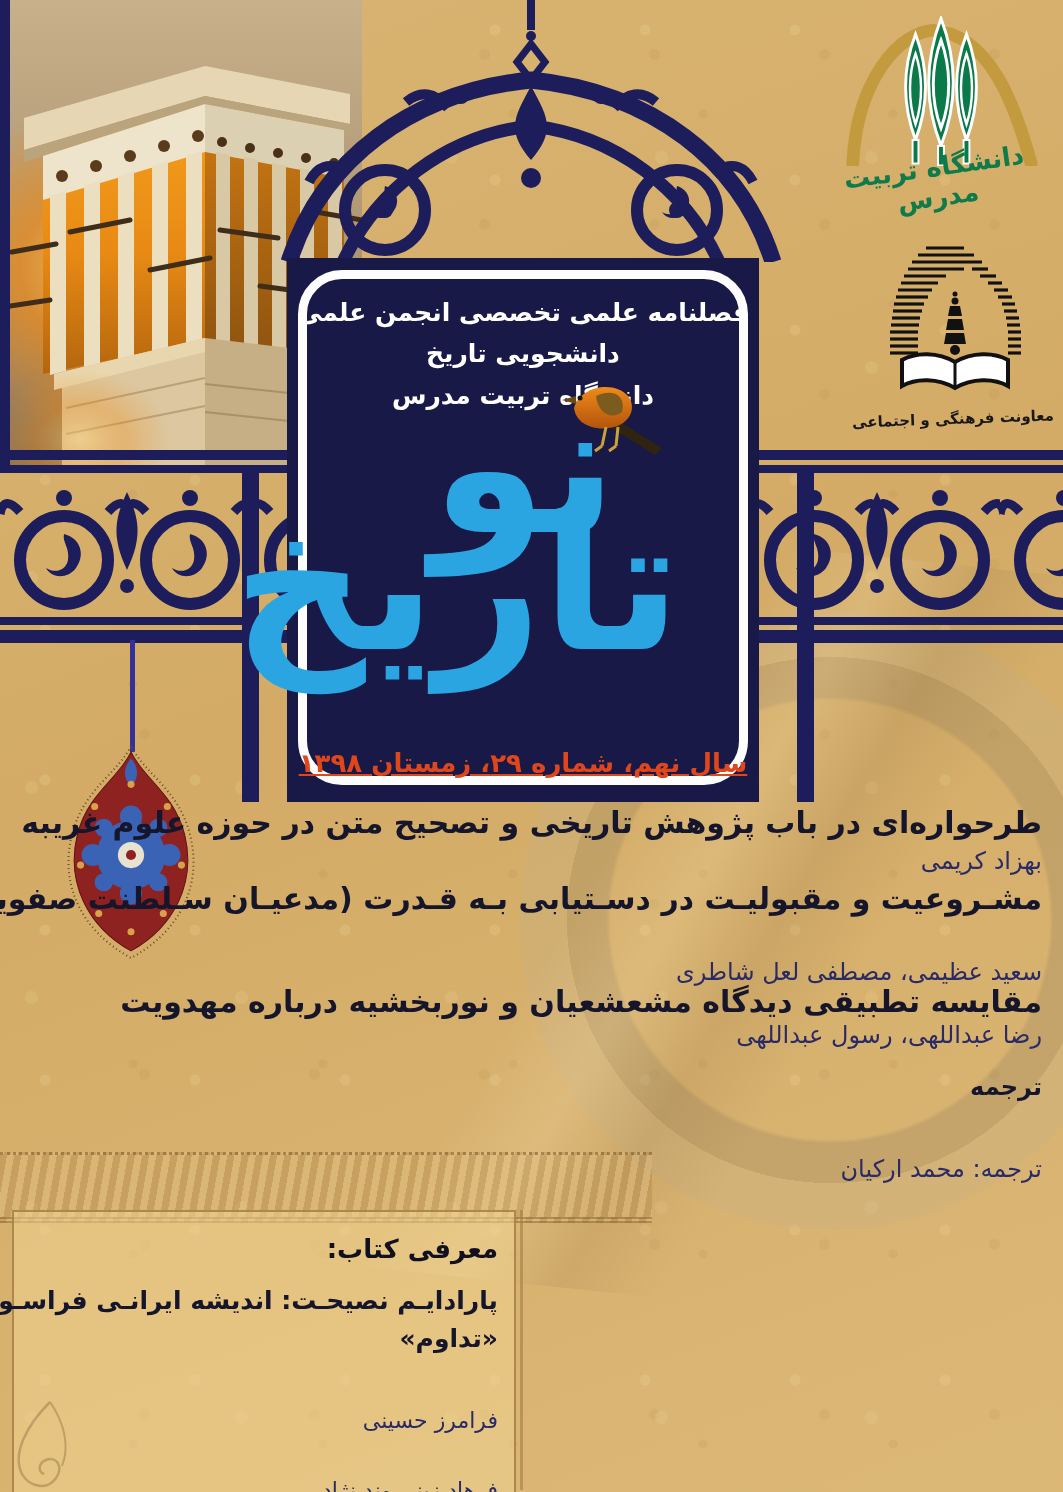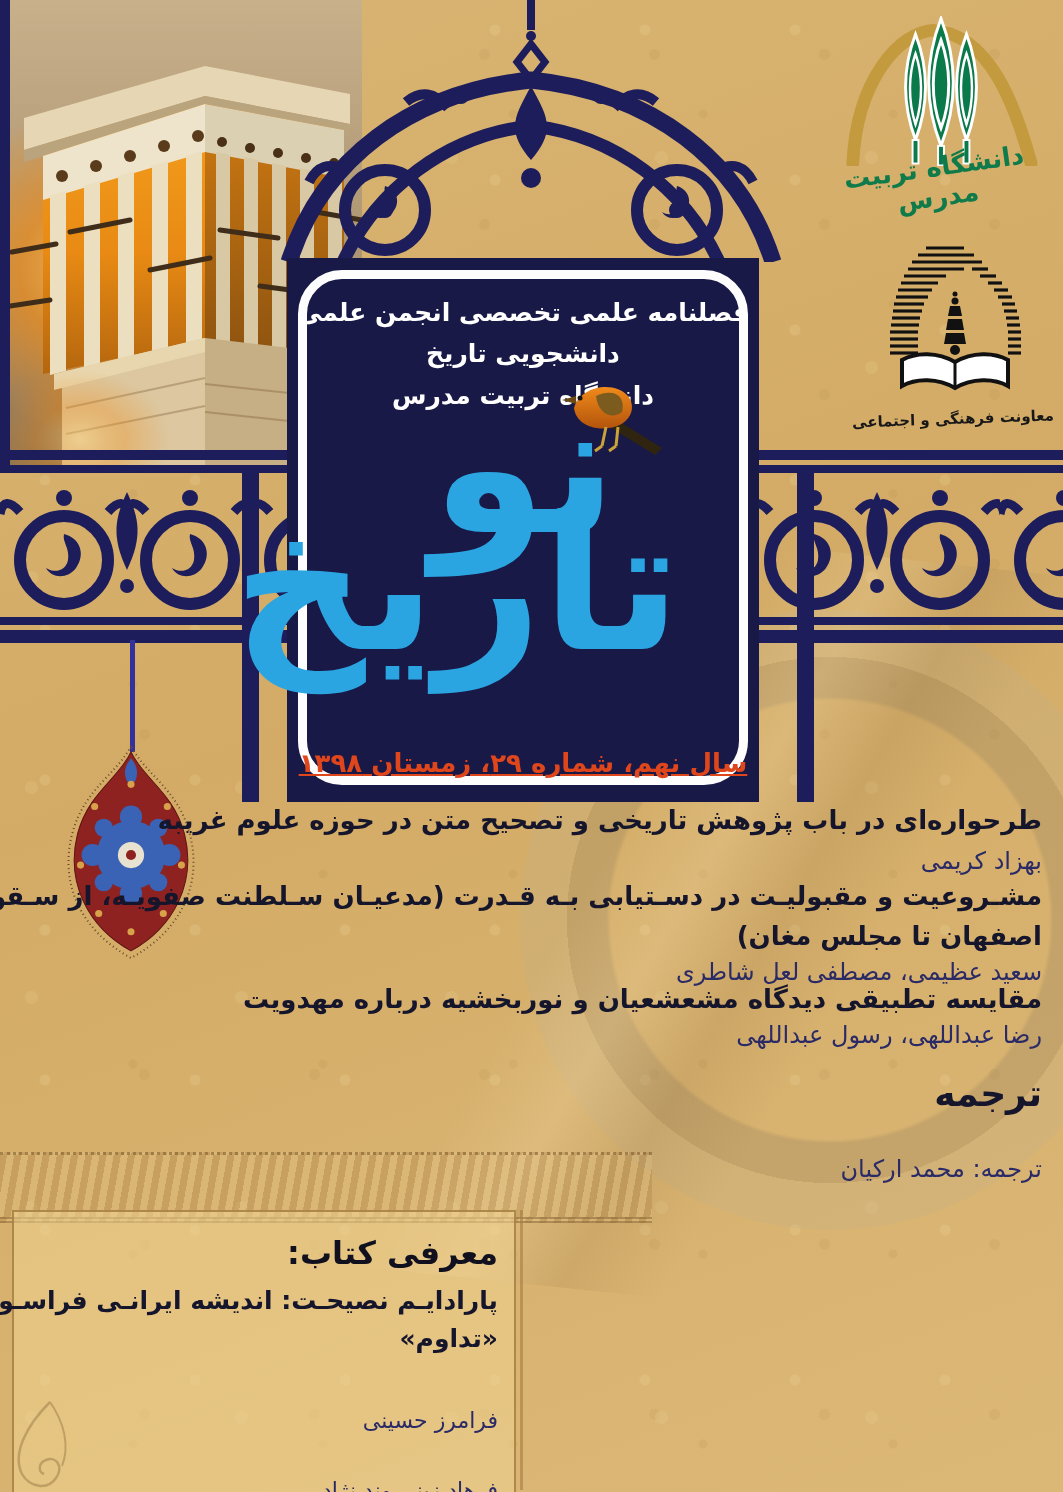--- a/index.html
+++ b/index.html
@@ -47,32 +47,32 @@
   .tmu-logo{left:843px;top:16px;width:196px;height:150px;}
   .tmu-name{left:818px;top:152px;width:236px;text-align:center;color:#0f7a4a;font-weight:bold;
     font-size:26px;transform:rotate(-8deg);direction:rtl;}
   .deputy-logo{left:868px;top:236px;width:170px;height:172px;}
   .deputy-name{left:850px;top:410px;width:206px;text-align:center;color:#181818;font-weight:bold;
     font-size:15px;transform:rotate(-2deg);direction:rtl;}
   .string{left:130px;top:640px;width:5px;height:112px;background:#32329a;}
   .medallion{left:50px;top:744px;width:162px;height:218px;}
   .toc{left:16px;top:795px;width:1026px;height:400px;direction:rtl;}
   .toc .row{position:absolute;right:0;white-space:nowrap;}
-  .art-title{font-weight:bold;color:#15152c;font-size:26px;}
+  .art-title{font-weight:bold;color:#15152c;font-size:30px;}
   .art-author{color:#2a2a66;font-size:24px;}
-  .sec-head{font-weight:bold;color:#15152c;font-size:36px;}
+  .sec-head{font-weight:bold;color:#15152c;font-size:24px;}
   .textile{left:0;top:1152px;width:652px;height:62px;opacity:.8;
     border-top:3px dotted rgba(120,85,40,.65);
     border-bottom:6px double rgba(120,85,40,.55);
     background:repeating-linear-gradient(100deg, rgba(150,108,55,.30) 0 7px, rgba(228,198,140,.35) 7px 14px);}
   .book-panel{left:12px;top:1210px;width:500px;height:280px;
     background:rgba(240,212,146,.55);border:2px solid rgba(160,120,60,.8);direction:rtl;}
   .panel-line{left:520px;top:1210px;width:3px;height:280px;background:rgba(160,120,60,.55);}
   .book-panel .row{position:absolute;right:16px;white-space:nowrap;}
-  .book-head{font-weight:bold;color:#10101e;font-size:32px;}
+  .book-head{font-weight:bold;color:#10101e;font-size:26px;}
   .book-title{font-weight:bold;color:#15152c;font-size:25px;}
   .book-author{color:#2a2a66;font-size:22px;margin-top:48px;}
   .boteh{left:4px;top:1398px;width:84px;height:94px;opacity:.35;}
 </style>
 </head>
 <body>
 
 <div class="poster">
 
   <div class="abs bg-dots"></div>
@@ -355,21 +355,20 @@
       <path d="M87,120 C70,110 48,110 34,118 L34,144 C48,136 70,136 87,146 C104,136 126,136 140,144 L140,118 C126,110 104,110 87,120 Z" fill="#fff" stroke="#111" stroke-width="4"></path>
       <line x1="87" y1="120" x2="87" y2="146" stroke="#111" stroke-width="3"></line>
     </svg>
   </div>
   <div class="abs deputy-name">معاونت فرهنگی و اجتماعی</div>
 
   <div class="abs toc">
     <div class="row art-title" style="top:10px">طرحواره‌ای در باب پژوهش تاریخی و تصحیح متن در حوزه علوم غریبه</div>
     <div class="row art-author" style="top:52px">بهزاد کریمی</div>
     <div class="row art-title" style="top:86px">مشـروعیت و مقبولیـت در دسـتیابی بـه قـدرت (مدعیـان سـلطنت صفویـه، از سـقوط</div>
-    <div class="row art-title" style="top:126px">اصفهان تا مجلس مغان)</div>
     <div class="row art-author" style="top:163px">سعید عظیمی، مصطفی لعل شاطری</div>
     <div class="row art-title" style="top:189px">مقایسه تطبیقی دیدگاه مشعشعیان و نوربخشیه درباره مهدویت</div>
     <div class="row art-author" style="top:226px">رضا عبداللهی، رسول عبداللهی</div>
     <div class="row sec-head" style="top:278px">ترجمه</div>
     <div class="row art-author" style="top:360px">ترجمه: محمد ارکیان</div>
   </div>
 
   <div class="abs textile"></div>
   <div class="abs panel-line"></div>
   <div class="abs book-panel">

